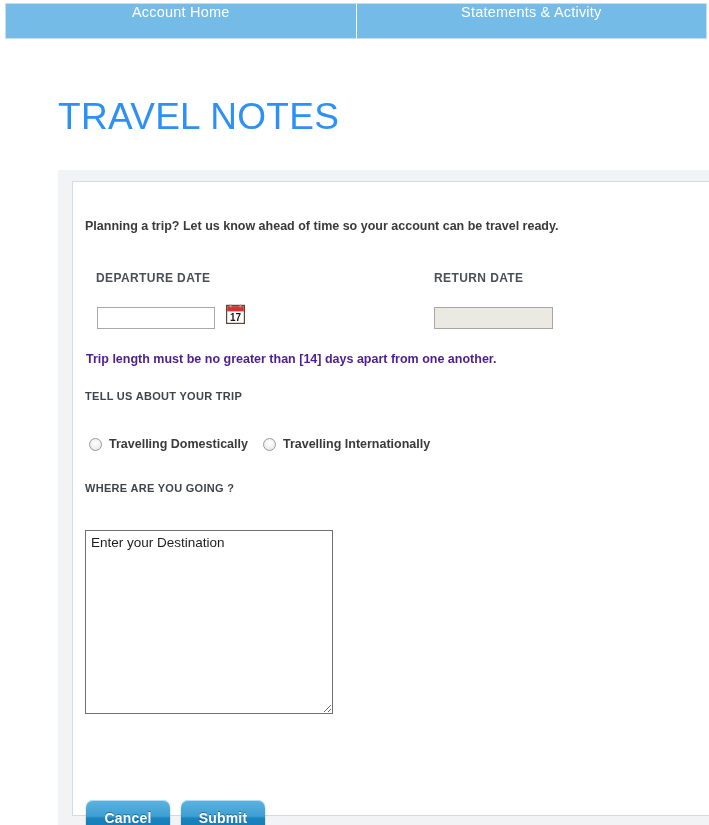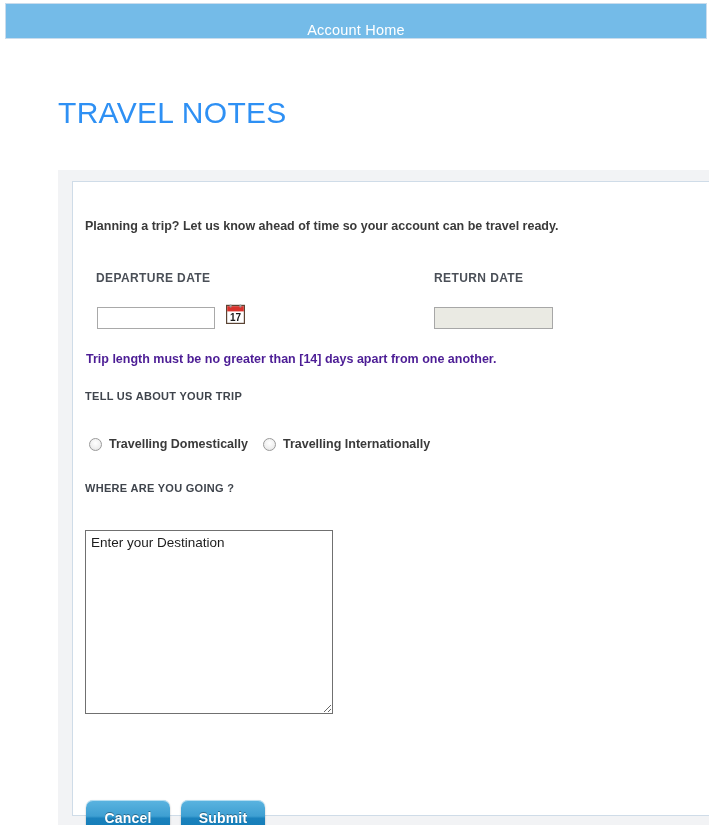--- a/index.html
+++ b/index.html
@@ -26,39 +26,39 @@
     width: 702px;
     height: 36px;
     display: flex;
     background: #74bbe8;
     border: 1px solid #c9dced;
     box-sizing: border-box;
   }
   .nav-tab {
     flex: 1 1 0;
     display: flex;
-    align-items: flex-end;
+    align-items: flex-start;
     justify-content: center;
     color: #ffffff;
     font-size: 14.5px;
     letter-spacing: .2px;
     border-right: 1px solid #ffffff;
     box-sizing: border-box;
     cursor: pointer;
     user-select: none;
     white-space: nowrap;
   }
   .nav-tab:last-child { border-right: none; }
 
   
   .page-title {
     position: absolute;
     left: 58px;
     top: 96px;
-    font-size: 30px;
+    font-size: 37px;
     font-weight: 400;
     color: #2e90f4;
     letter-spacing: .3px;
     white-space: nowrap;
   }
 
   
   .panel-outer {
     position: absolute;
     left: 58px;
@@ -240,20 +240,23 @@
     text-shadow: 0 -1px 0 rgba(0,0,0,.35);
   }
 </style>
 </head>
 <body>
 
 <div class="navbar">
   <div class="nav-tab">
     <span>Account Home</span>
   </div>
+  <div class="nav-tab">
+    <span>Statements &amp; Activity</span>
+  </div>
 </div>
 
 <div class="page-title">TRAVEL NOTES</div>
 
 <div class="panel-outer">
   <div class="panel-inner">
     <div class="content">
 
       <div class="intro">Planning a trip? Let us know ahead of time so your account can be travel ready.</div>
 

